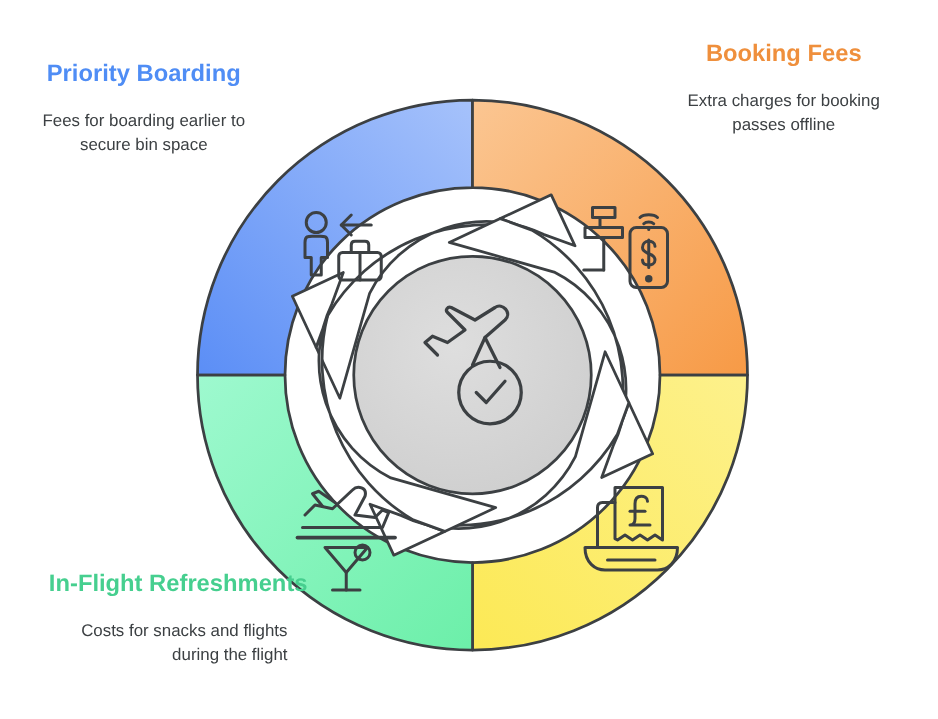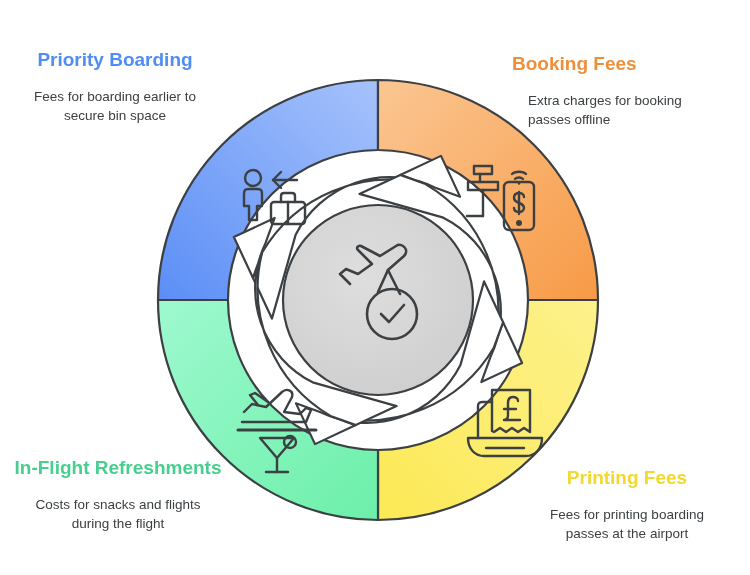--- a/index.html
+++ b/index.html
@@ -37,26 +37,27 @@
     margin: 16px;
     font-weight: 400;
   }
   #label-priority-boarding {
     left: 0px;
     top: 32px;
     text-align: center;
   }
   #label-booking-fees {
     right: 8px;
-    top: 36px;
+    top: 16px;
+    text-align: center;
   }
   #label-inflight-refreshments {
-    left: 3px;
+    left: 16px;
     top: 440px;
-    text-align: center;
+    text-align: right;
   }
   #label-printing-fees {
     right: 8px;
     top: 450px;
     text-align: center;
   }
   svg { display: block; }
 </style>
 </head>
 <body>
@@ -195,18 +196,14 @@
   <div class="label-block" id="label-booking-fees">
     <div class="label-title" style="color:#ef8f3c">Booking Fees</div>
     <div class="label-desc">Extra charges for booking passes offline</div>
   </div>
 
   <div class="label-block" id="label-inflight-refreshments">
     <div class="label-title" style="color:#46cf8f">In-Flight Refreshments</div>
     <div class="label-desc">Costs for snacks and flights during the flight</div>
   </div>
 
-  <div class="label-block" id="label-printing-fees">
-    <div class="label-title" style="color:#f2d92b">Printing Fees</div>
-    <div class="label-desc">Fees for printing boarding passes at the airport</div>
-  </div>
 
 </div>
 
 </body></html>

